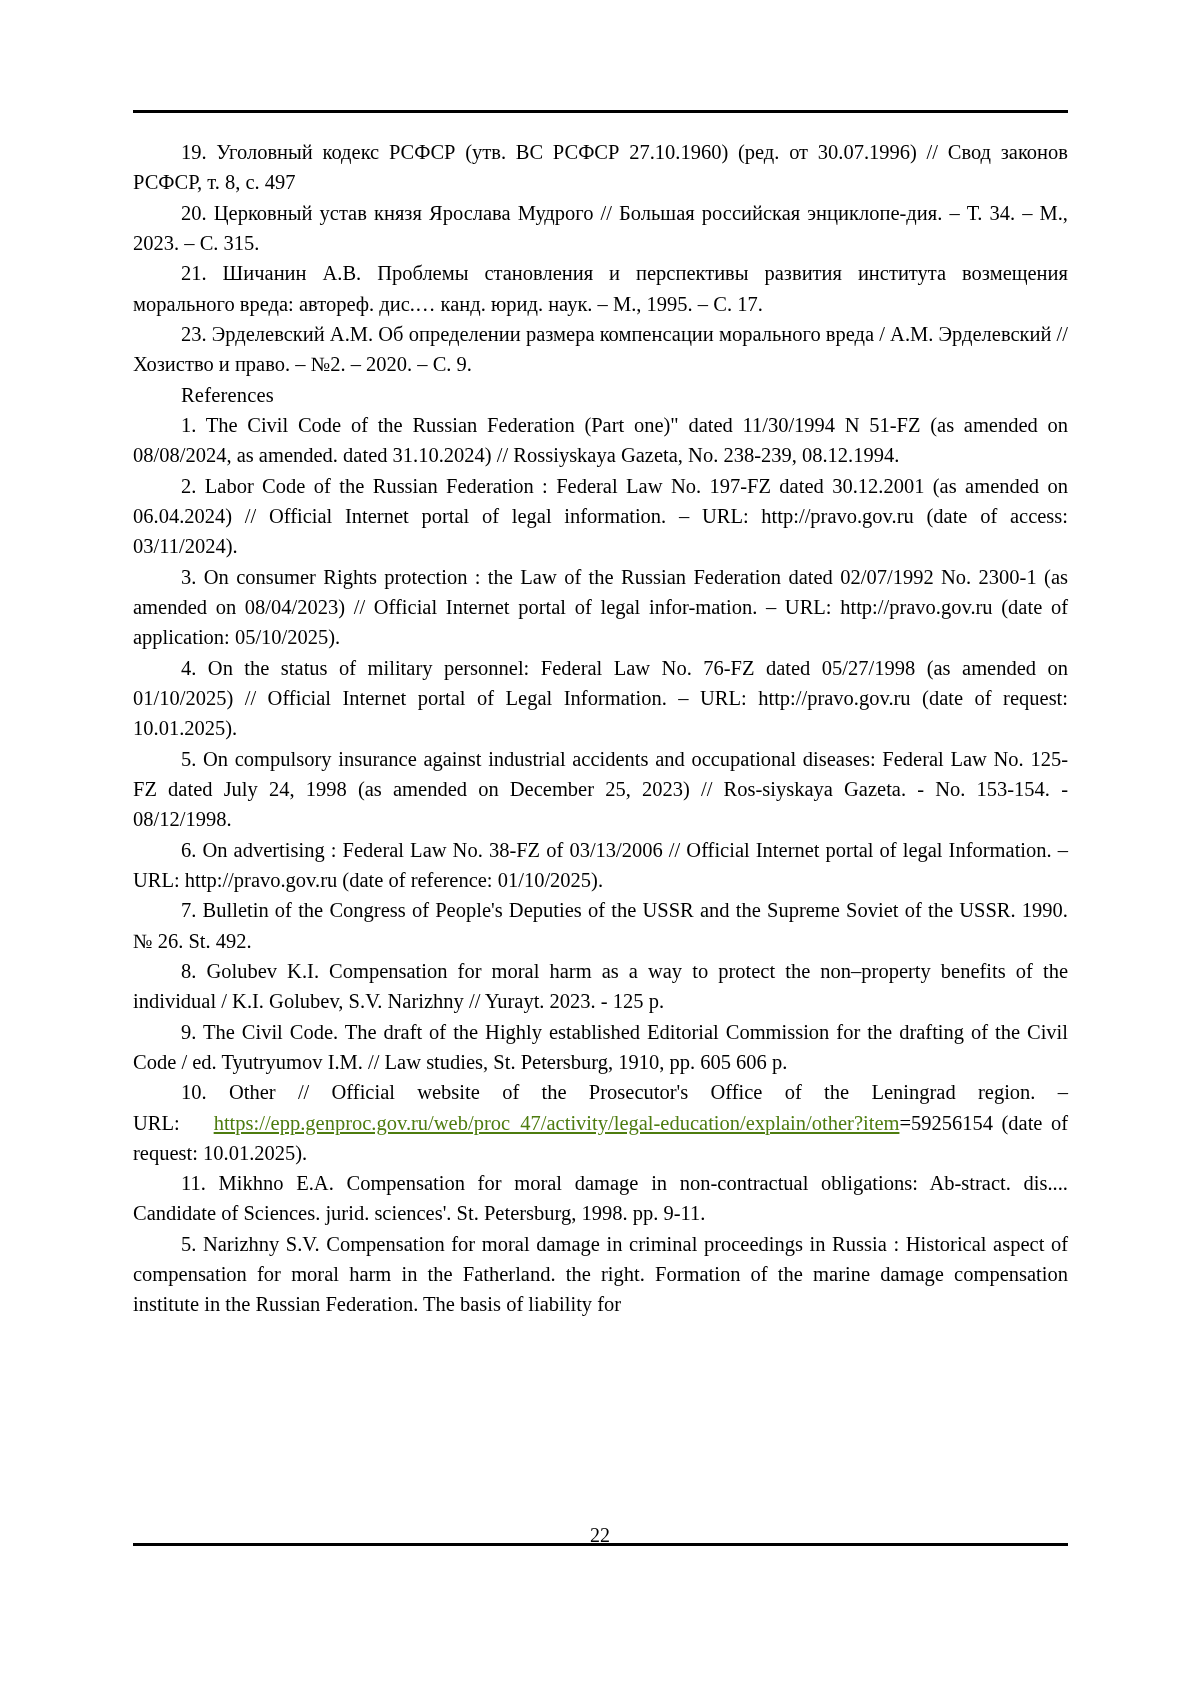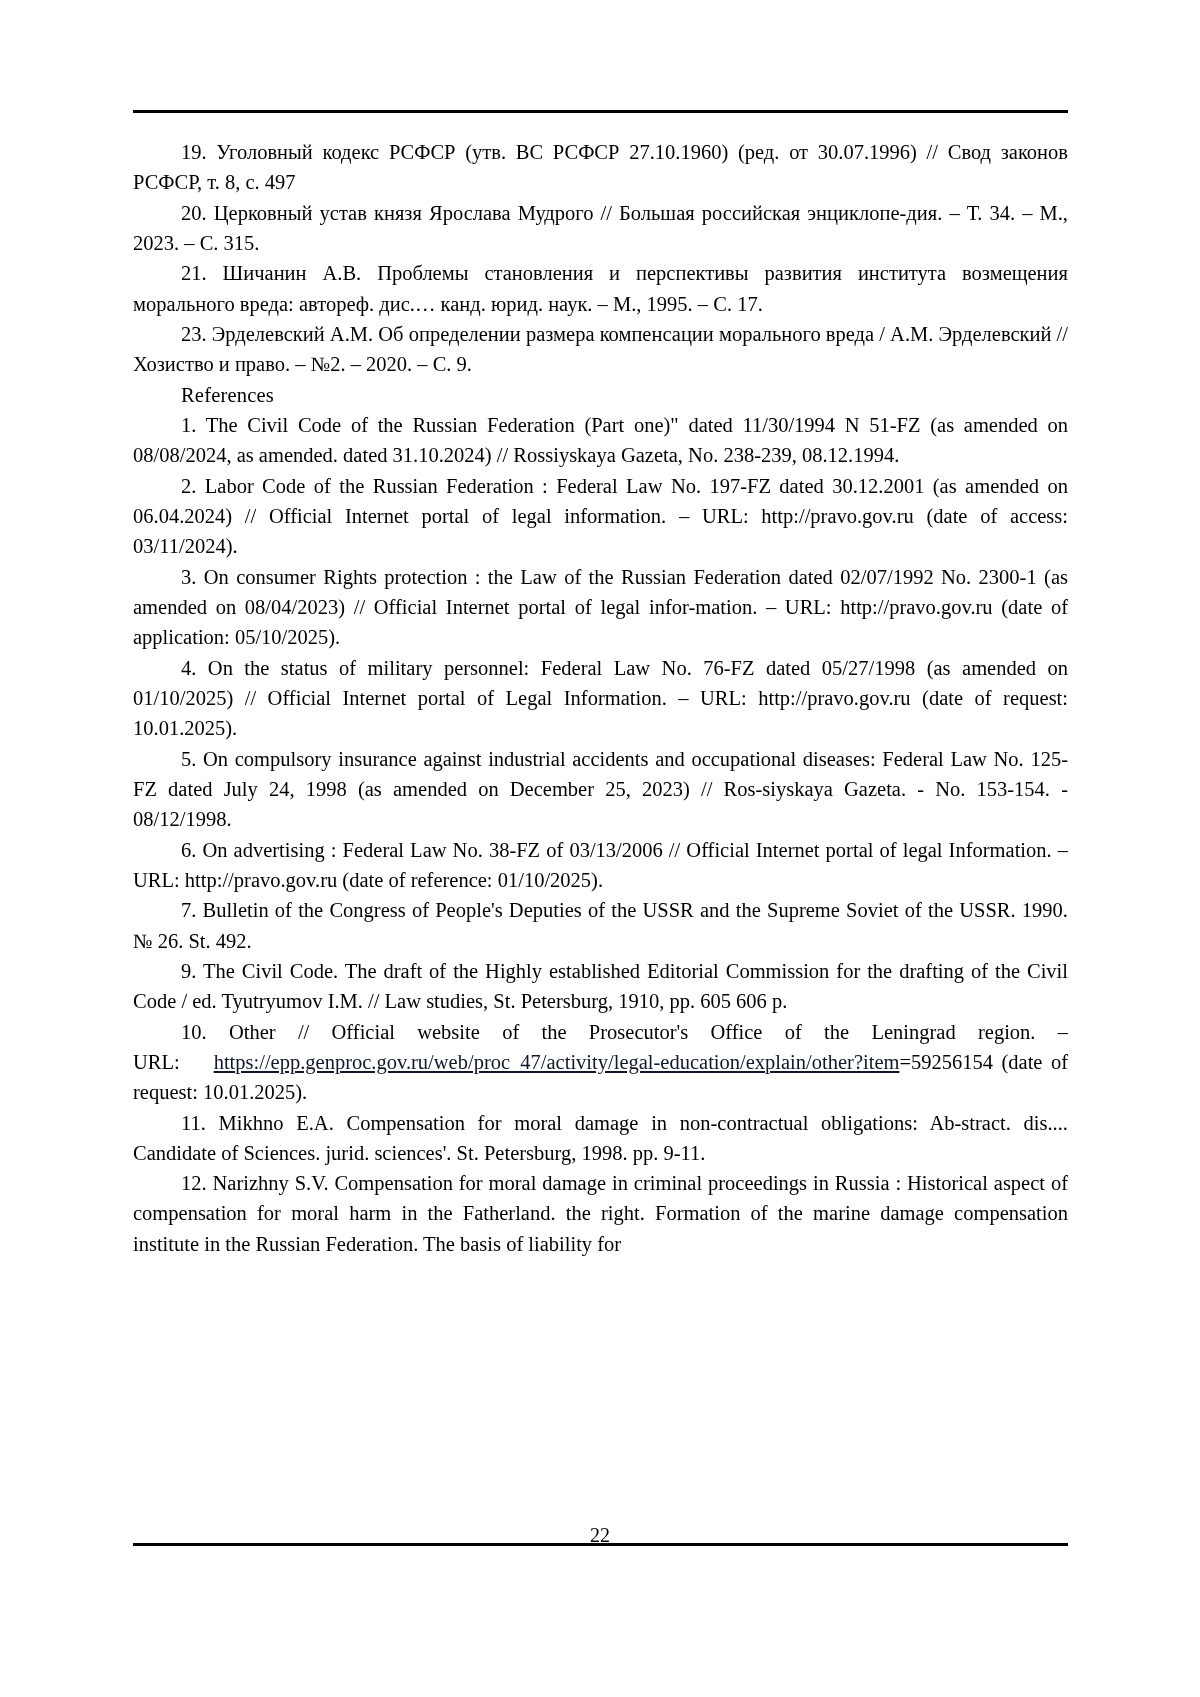--- a/index.html
+++ b/index.html
@@ -48,21 +48,21 @@
   }
   .section-title {
     margin: 26px 0 4px 0;
     text-align: center;
     font-weight: normal;
     font-size: 20.5px;
     text-indent: 0;
     letter-spacing: 0.2px;
   }
   .link {
-    color: #0f172a;
+    color: #4d7c0f;
     text-decoration: underline;
   }
   .page-number {
     position: absolute;
     left: 0;
     top: 1524px;
     width: 1200px;
     text-align: center;
     font-size: 20px;
   }
@@ -83,26 +83,27 @@
 
     <p class="para section-title">References</p>
 
     <p class="para">1. The Civil Code of the Russian Federation (Part one)" dated 11/30/1994 N 51-FZ (as amended on 08/08/2024, as amended. dated 31.10.2024) // Rossiyskaya Gazeta, No. 238-239, 08.12.1994.</p>
     <p class="para">2. Labor Code of the Russian Federation : Federal Law No. 197-FZ dated 30.12.2001 (as amended on 06.04.2024) // Official Internet portal of legal information. – URL: http://pravo.gov.ru (date of access: 03/11/2024).</p>
     <p class="para">3. On consumer Rights protection : the Law of the Russian Federation dated 02/07/1992 No. 2300-1 (as amended on 08/04/2023) // Official Internet portal of legal infor-mation. – URL: http://pravo.gov.ru (date of application: 05/10/2025).</p>
     <p class="para">4. On the status of military personnel: Federal Law No. 76-FZ dated 05/27/1998 (as amended on 01/10/2025) // Official Internet portal of Legal Information. – URL: http://pravo.gov.ru (date of request: 10.01.2025).</p>
     <p class="para">5. On compulsory insurance against industrial accidents and occupational diseases: Federal Law No. 125-FZ dated July 24, 1998 (as amended on December 25, 2023) // Ros-siyskaya Gazeta. - No. 153-154. - 08/12/1998.</p>
     <p class="para">6. On advertising : Federal Law No. 38-FZ of 03/13/2006 // Official Internet portal of legal Information. – URL: http://pravo.gov.ru (date of reference: 01/10/2025).</p>
     <p class="para">7. Bulletin of the Congress of People's Deputies of the USSR and the Supreme Soviet of the USSR. 1990. № 26. St. 492.</p>
+    <p class="para">8. Golubev K.I. Compensation for moral harm as a way to protect the non–property benefits of the individual / K.I. Golubev, S.V. Narizhny // Yurayt. 2023. - 125 p.</p>
     <p class="para">9. The Civil Code. The draft of the Highly established Editorial Commission for the drafting of the Civil Code / ed. Tyutryumov I.M. // Law studies, St. Petersburg, 1910, pp. 605 606 p.</p>
 
     <p class="para"><span>10. Other // Official website of the Prosecutor's Office of the Leningrad region. – URL:</span>&nbsp;&nbsp;&nbsp;&nbsp;<a class="link" href="#">https://epp.genproc.gov.ru/web/proc_47/activity/legal-education/explain/other?item</a><span>=59256154 (date of request: 10.01.2025).</span></p>
 
     <p class="para">11. Mikhno E.A. Compensation for moral damage in non-contractual obligations: Ab-stract. dis.... Candidate of Sciences. jurid. sciences'.  St. Petersburg, 1998. pp. 9-11.</p>
-    <p class="para">12. Narizhny S.V. Compensation for moral damage in criminal proceedings in Russia : Historical aspect of compensation for moral harm in the Fatherland. the right. Formation of the marine damage compensation institute in the Russian Federation. The basis of liability for</p>
+    <p class="para">5. Narizhny S.V. Compensation for moral damage in criminal proceedings in Russia : Historical aspect of compensation for moral harm in the Fatherland. the right. Formation of the marine damage compensation institute in the Russian Federation. The basis of liability for</p>
 
   </div>
 
   <div class="rule-bottom"></div>
 
   <div class="page-number">22</div>
 
 </div>
 
 </body></html>

